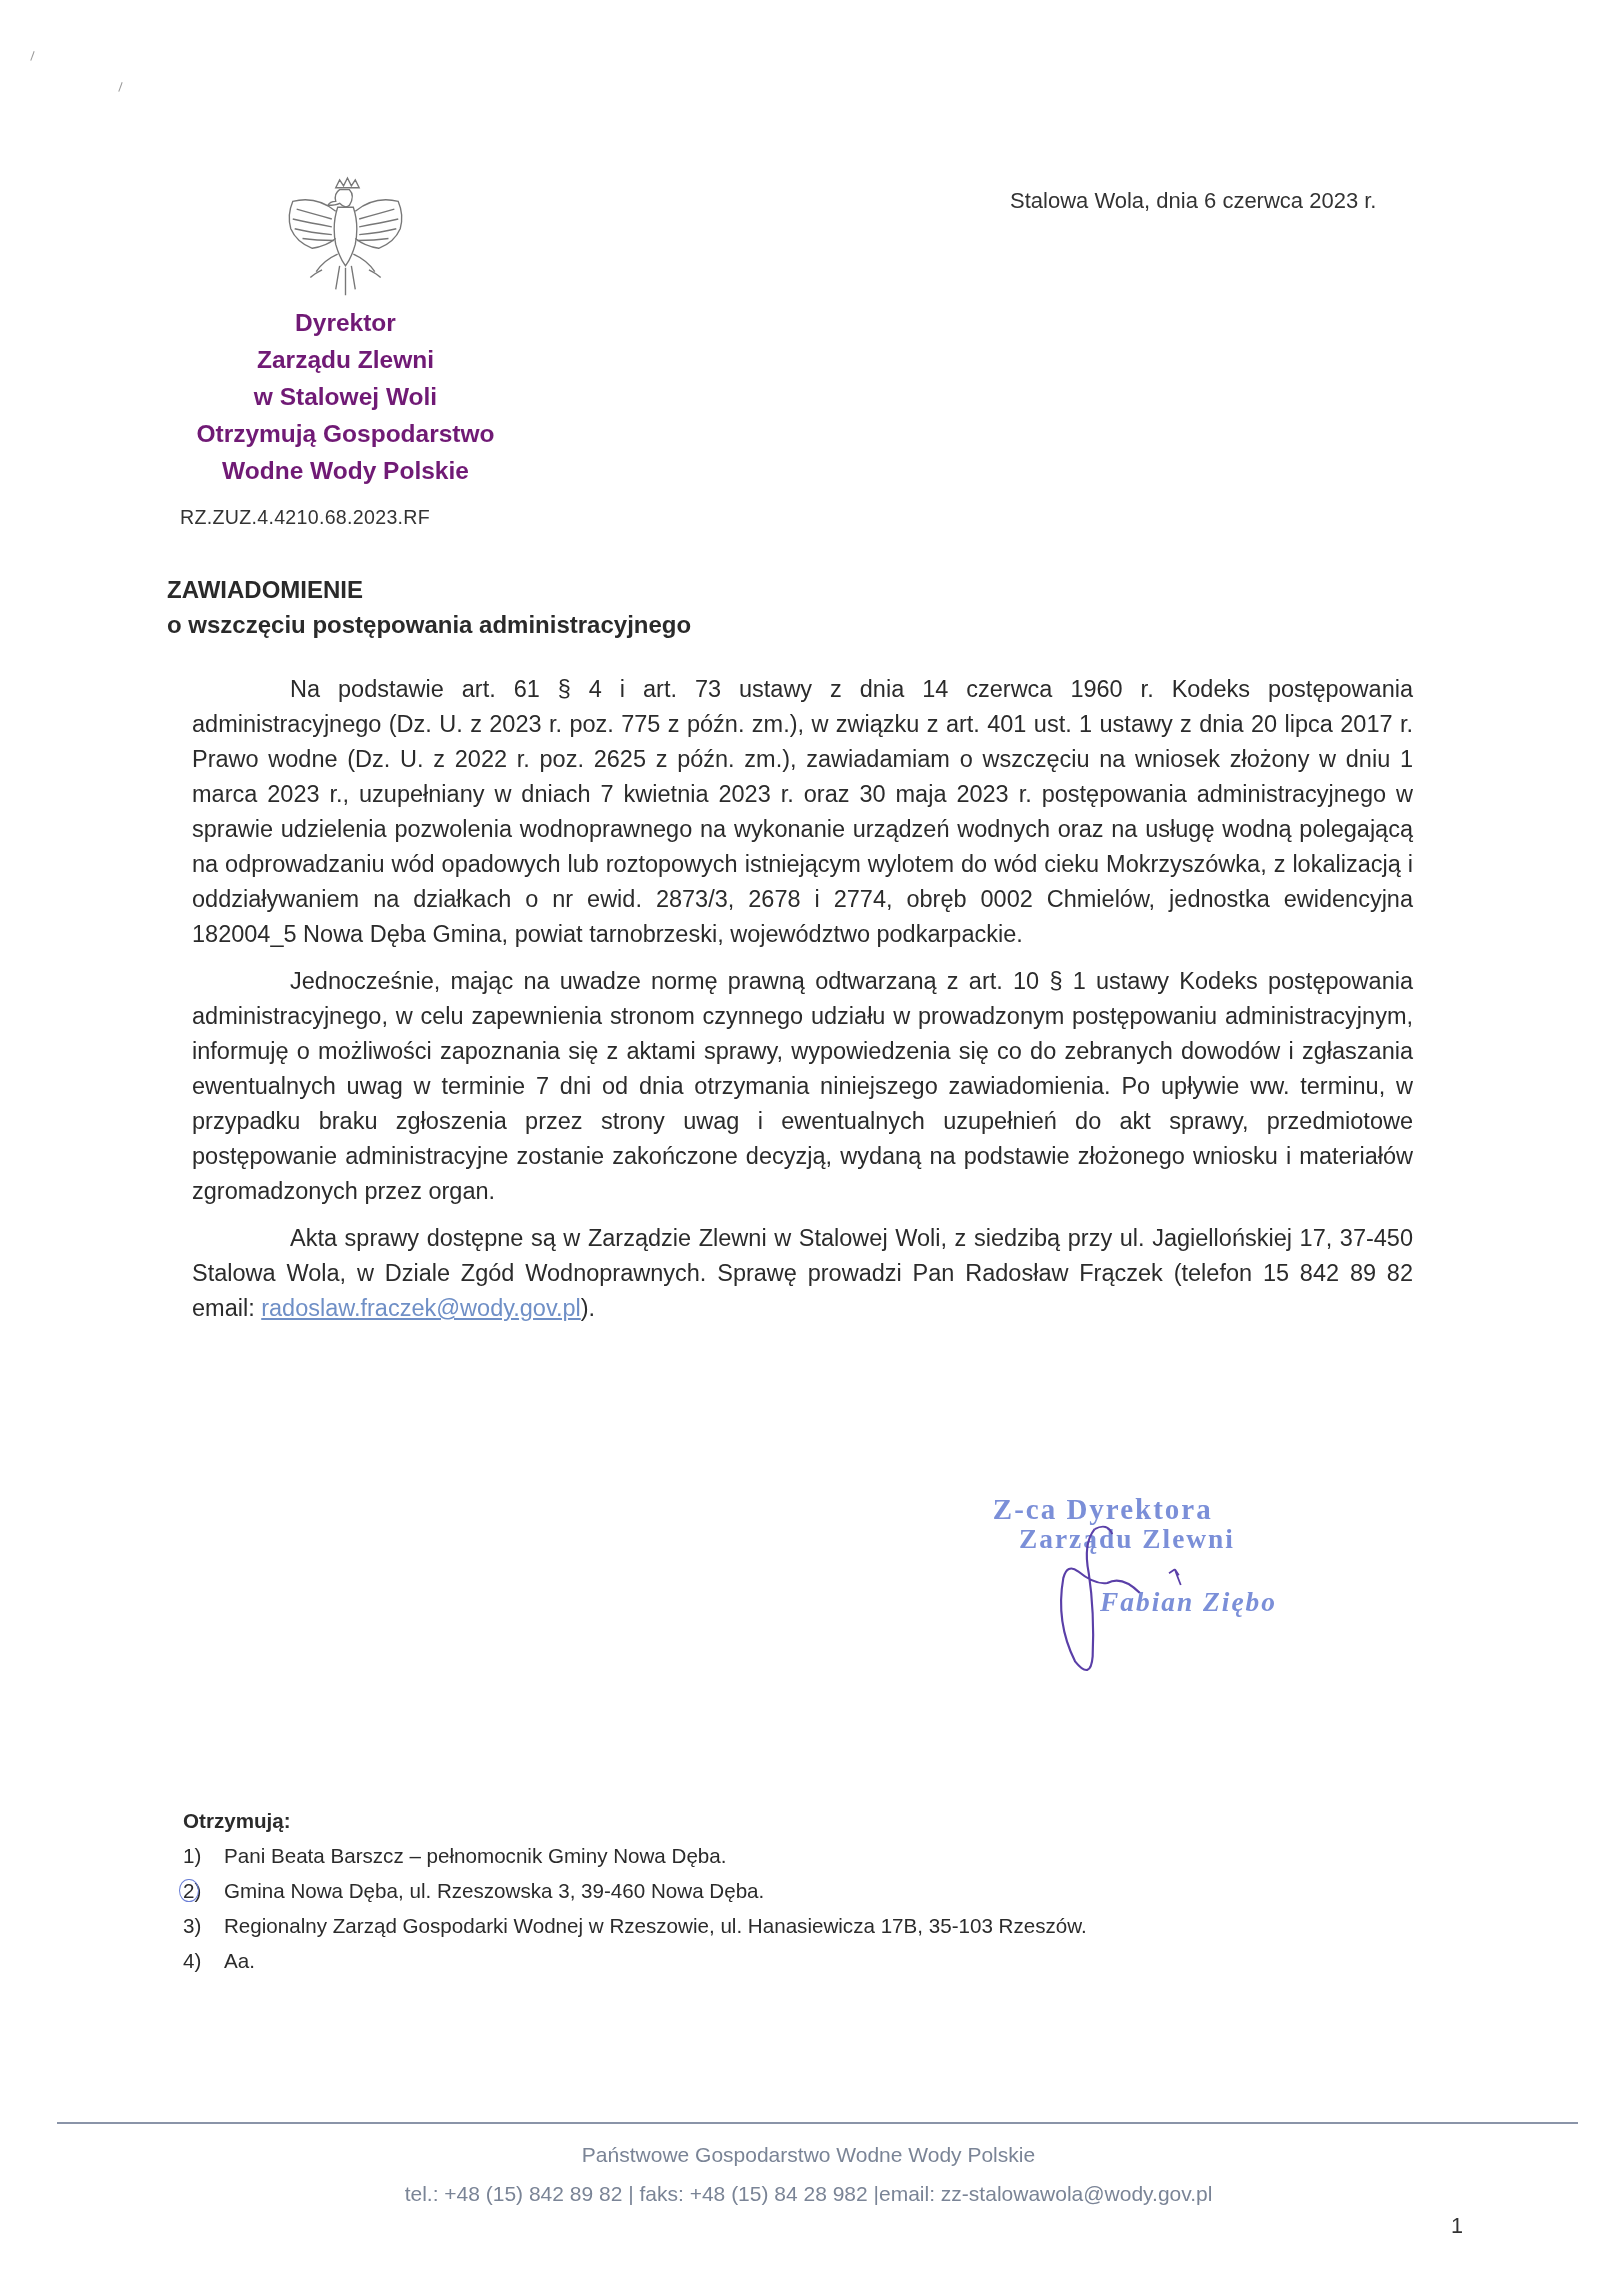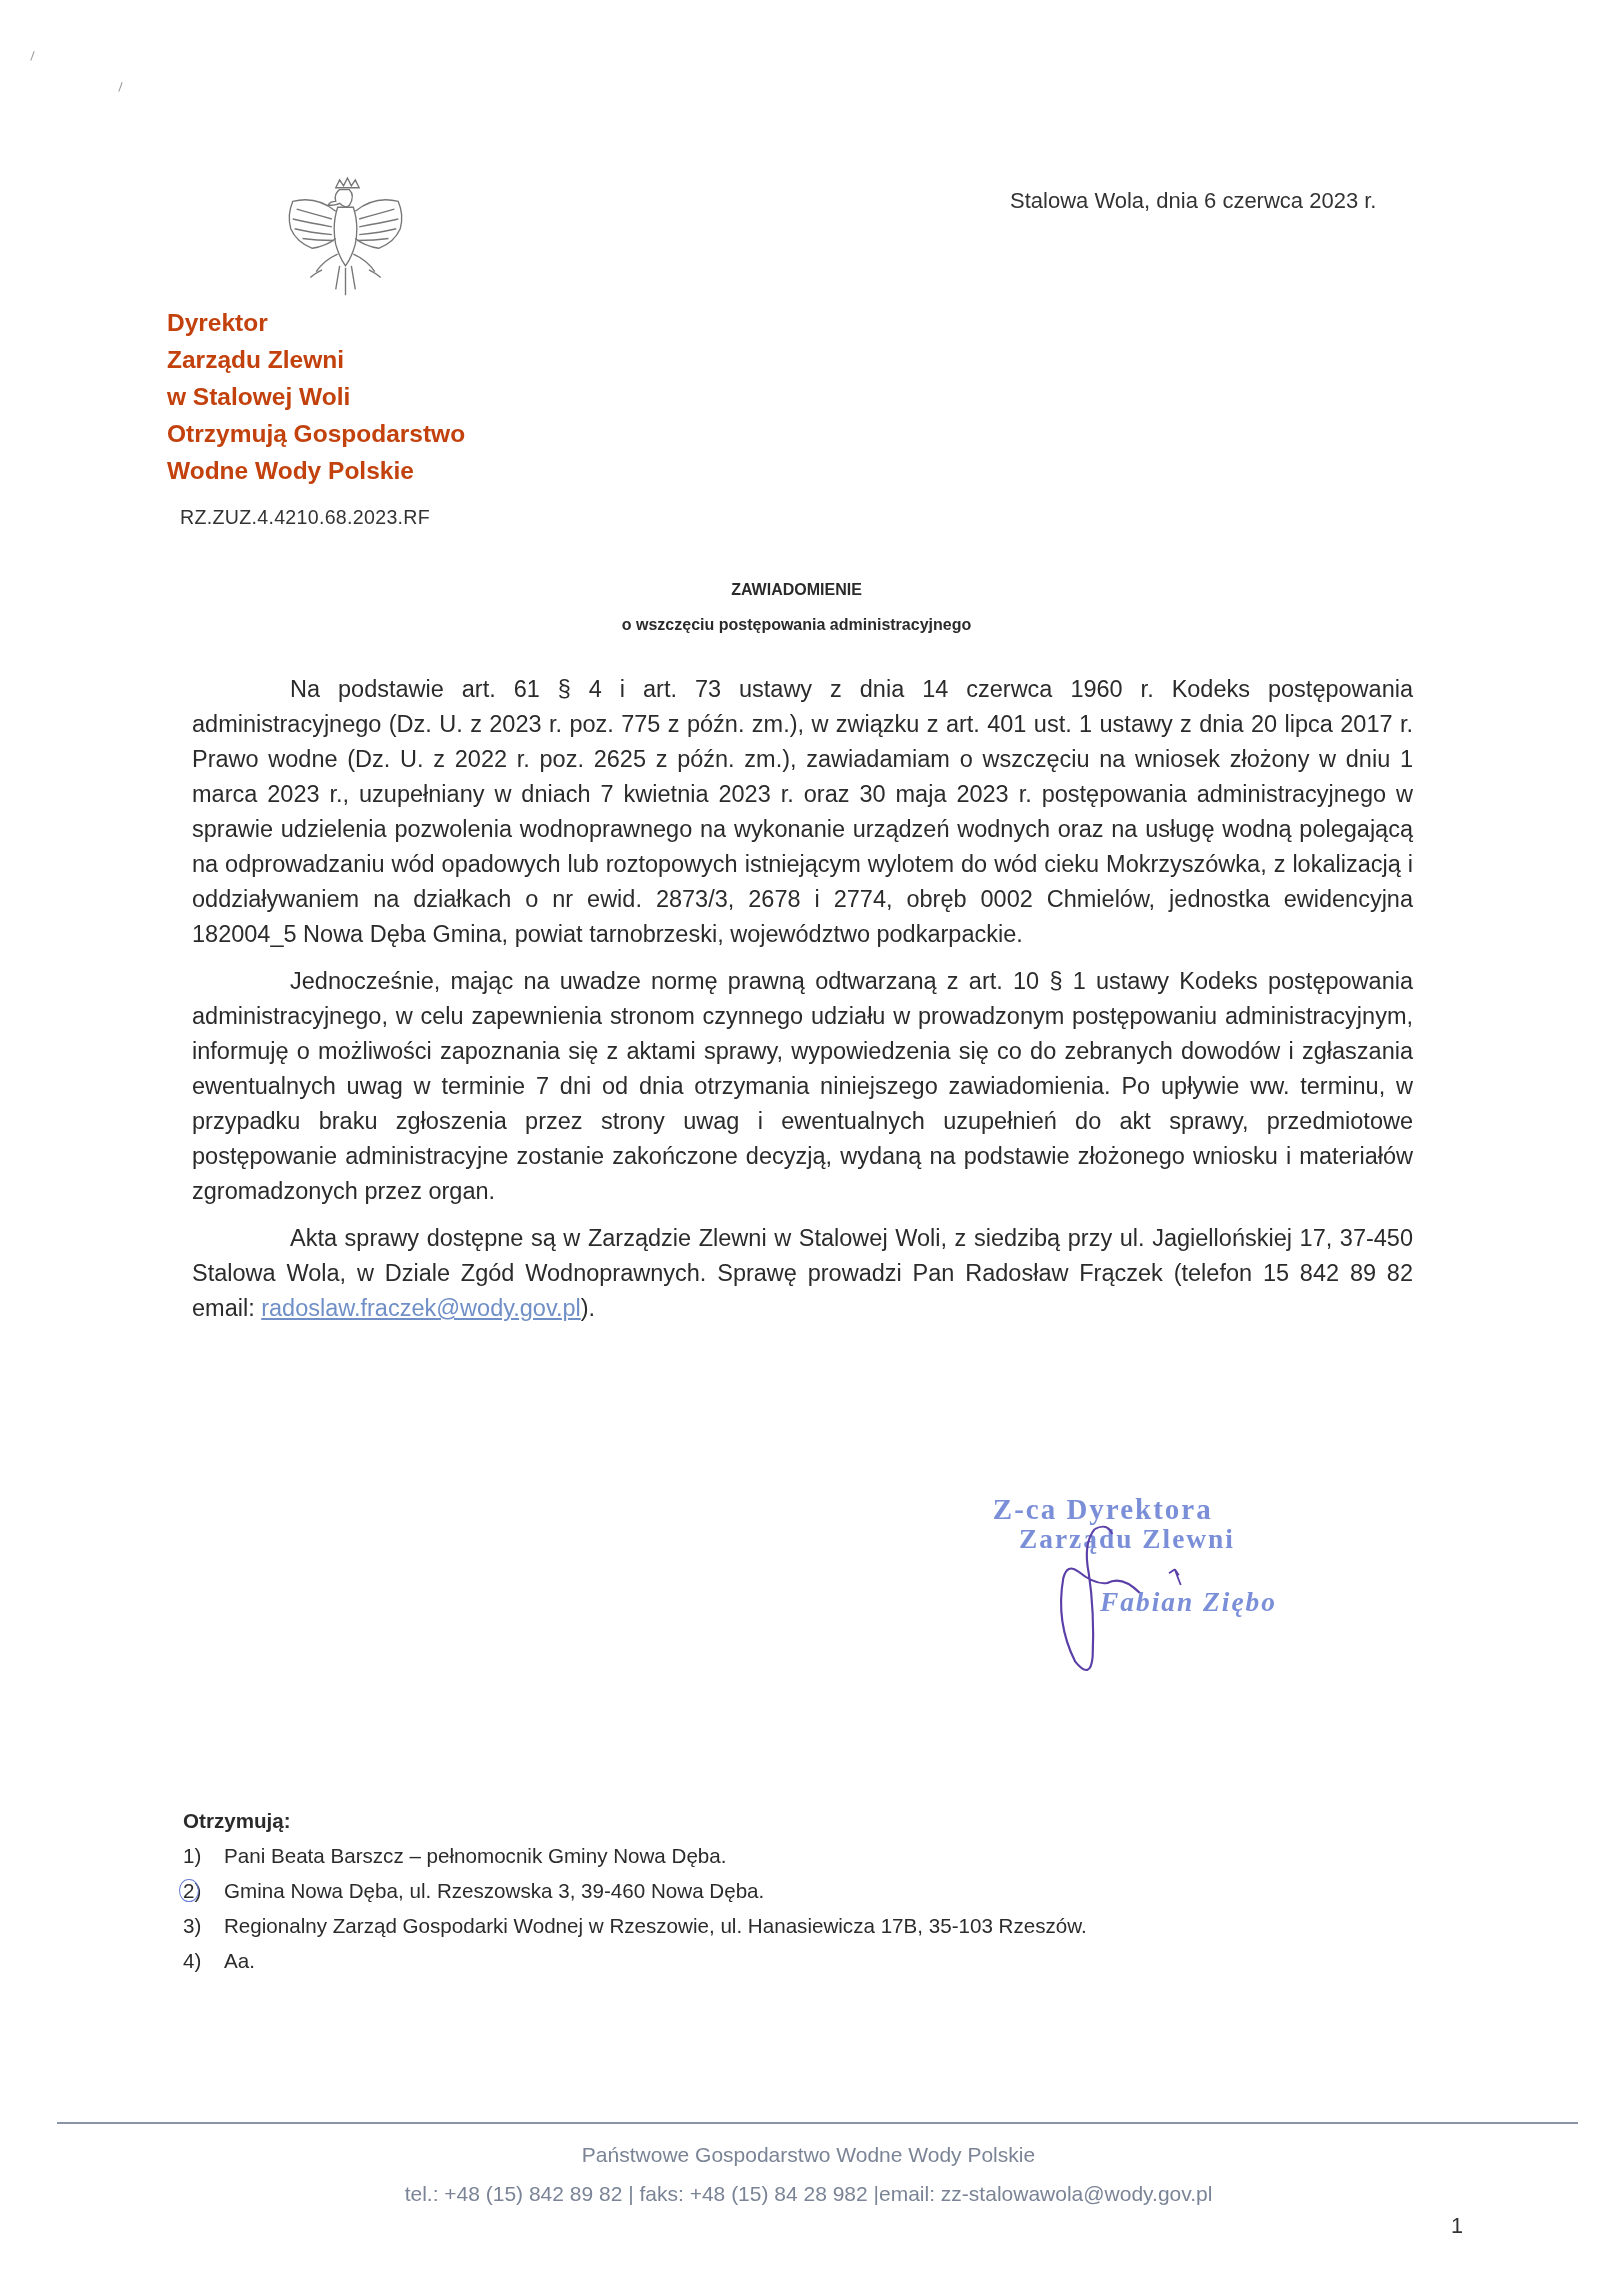--- a/index.html
+++ b/index.html
@@ -3,27 +3,27 @@
 <meta charset="utf-8">
 <style>
   html, body { margin: 0; padding: 0; background: #ffffff; }
   body { width: 1620px; height: 2292px; position: relative; overflow: hidden;
          font-family: "Liberation Sans", "DejaVu Sans", sans-serif; color: #2b2b2b; }
   .abs { position: absolute; }
   .scan-mark { position: absolute; width: 1px; height: 9.8px; background: #999; transform: rotate(20deg); }
 
   
   .emblem { left: 277px; top: 176px; width: 137px; height: 127px; }
-  .org { left: 167px; top: 304px; width: 357px; font-weight: bold;
-         font-size: 24.5px; line-height: 37px; color: #c2410c; }
+  .org { left: 167px; top: 304px; width: 357px; text-align: center; font-weight: bold;
+         font-size: 24.5px; line-height: 37px; color: #701a75; }
   .signature-ref { left: 180px; top: 506px; font-size: 19.6px; color: #333; letter-spacing: 0.3px; }
   .place-date { left: 1010px; top: 188px; font-size: 22px; color: #333; }
 
   
-  .title-block { left: 167px; top: 572px; width: 1259px; text-align: center; font-weight: bold; font-size: 16px; line-height: 35px; color: #2a2a2a; }
+  .title-block { left: 167px; top: 572px; width: 1259px; text-align: left; font-weight: bold; font-size: 24px; line-height: 35px; color: #2a2a2a; }
 
   
   .body-text { left: 180px; top: 660px; width: 1245px; font-size: 23.5px; line-height: 35px;
                text-align: justify; color: #2b2b2b; font-family: "Liberation Sans Narrow", "Liberation Sans", sans-serif; }
   .body-text p { margin: 12px; text-indent: 98px; }
   .email-link { color: #6f8fc6; text-decoration: underline; }
 
   
   .stamp { left: 985px; top: 1485px; width: 323px; height: 196px; }
   .stamp-line { position: absolute; font-family: "Liberation Serif", "DejaVu Serif", serif; color: #7b8fd8;

